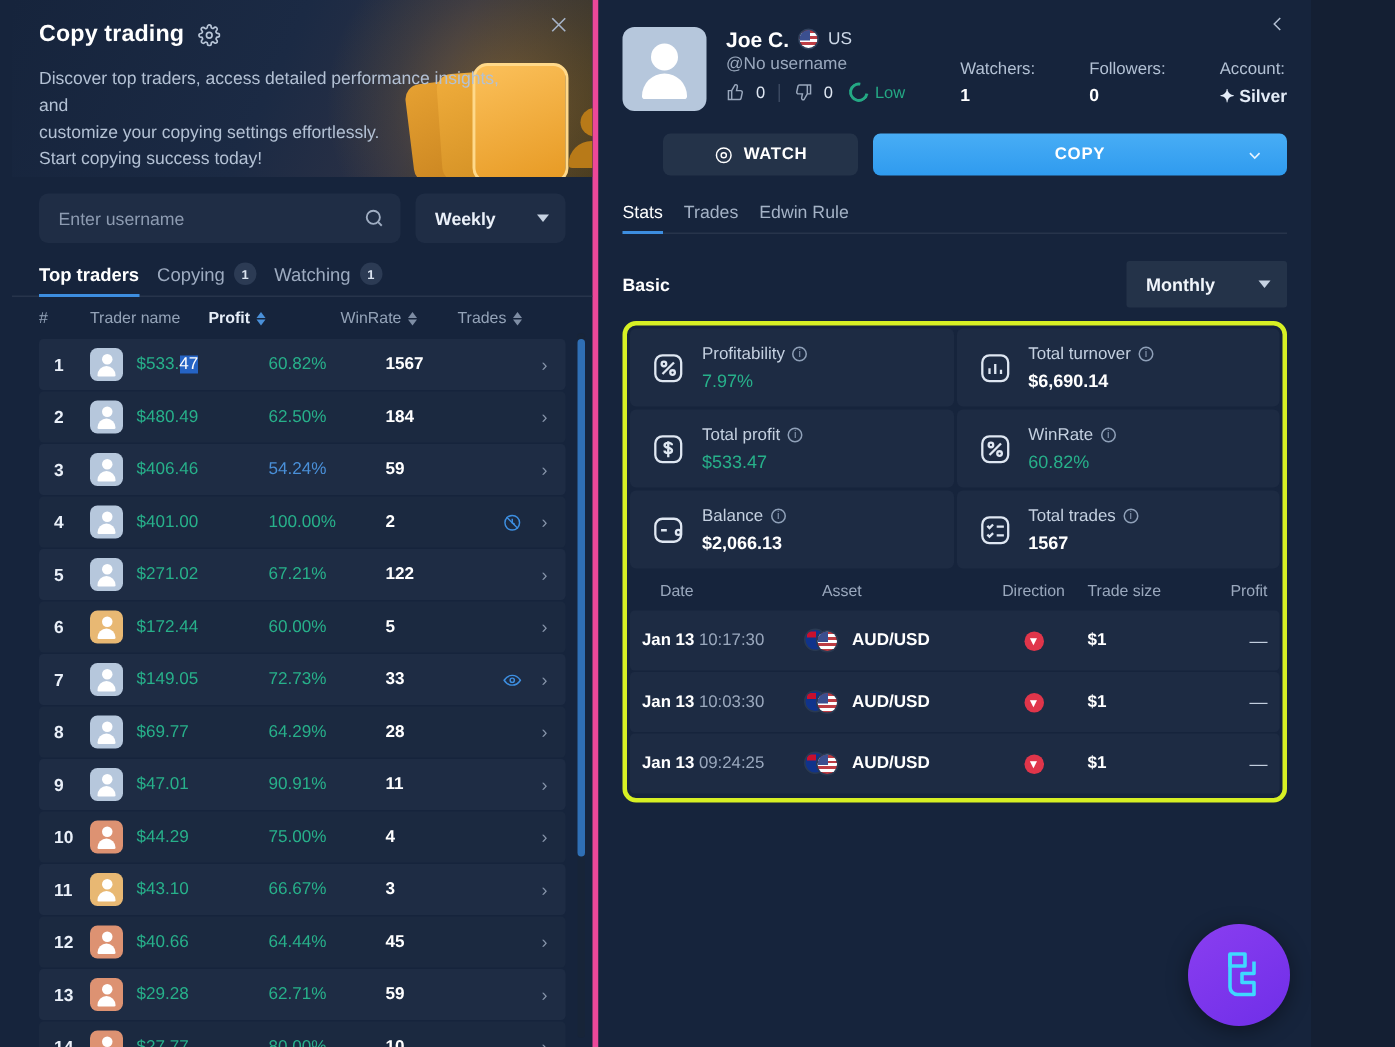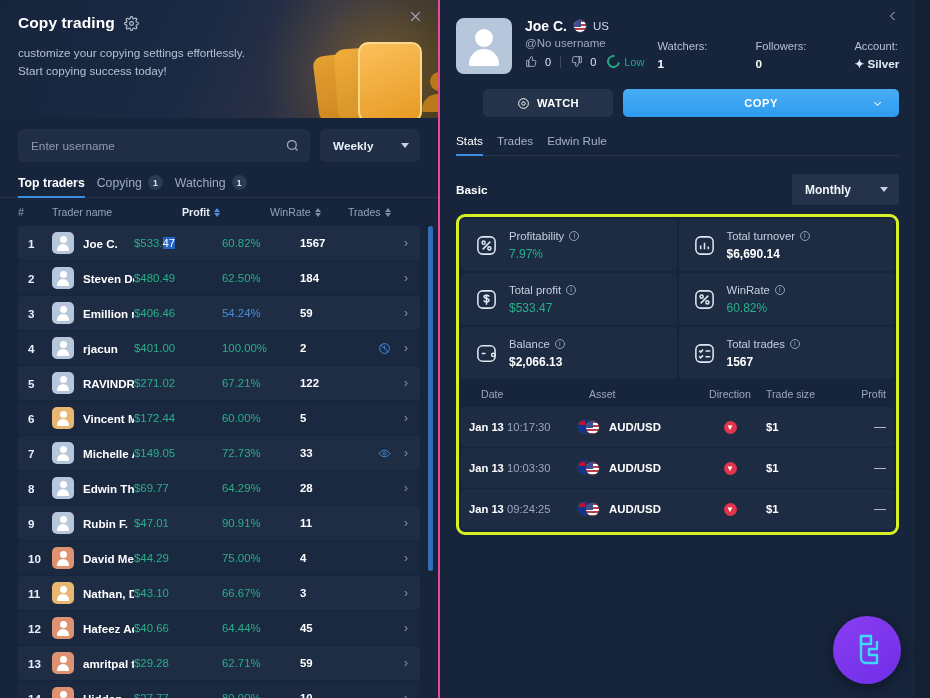--- a/index.html
+++ b/index.html
@@ -7,25 +7,26 @@
     width: 930px; height: 698px;
     background: #141f33;
     font-family: "Liberation Sans", sans-serif;
     overflow: hidden;
     color: #e8eef7;
   }
   .app { position: relative; width: 930px; height: 698px; display: flex; }
 
   
   .left {
-    width: 440px; height: 698px;
+    width: 399px; height: 698px;
     background: #16243c;
     position: relative;
     overflow: hidden;
-    border-right: 2px solid #ec4899;
+    border-right: 4px solid #ec4899;
+    padding-left: 8px;
   }
   .banner {
     position: relative;
     height: 118px;
     background: linear-gradient(115deg, #16243c 0%, #1b2a44 45%, #2c3145 70%, #3a3320 100%);
     overflow: hidden;
   }
   .banner-glow {
     position: absolute; right: -10px; top: -30px;
     width: 200px; height: 180px;
@@ -153,21 +154,21 @@
   .flag .canton { position: absolute; left: 0; top: 0; width: 7px; height: 7px; background: #3b4f8f; }
   .p-cc { font-size: 11.5px; color: #cdd8e7; }
   .p-user { font-size: 11.5px; color: #9aa8bd; margin-top: 3px; }
   .p-react { display: flex; align-items: center; gap: 7px; margin-top: 6px; }
   .p-react .ic { width: 13px; height: 13px; color: #9aa8bd; }
   .p-react .n { font-size: 11px; color: #dfe7f2; }
   .p-react .divider { width: 1px; height: 12px; background: #3a4860; margin: 0 2px; }
   .risk { display: flex; align-items: center; gap: 4px; margin-left: 4px; }
   .risk-ring { width: 13px; height: 13px; border-radius: 50%; border: 2.5px solid #24a884; border-right-color: transparent; transform: rotate(-35deg); }
   .risk-txt { font-size: 11px; color: #24a884; }
-  .p-stats { display: flex; gap: 48px; padding-top: 22px; }
+  .p-stats { display: flex; gap: 36px; padding-top: 22px; }
   .p-stat .lbl { font-size: 11.2px; color: #b3c1d4; }
   .p-stat .val { font-size: 11.7px; font-weight: bold; color: #ffffff; margin-top: 5px; }
   .p-stat .val.silver { color: #e4ecf7; }
 
   .actions { display: flex; gap: 10px; margin-top: 15px; padding-left: 27px; }
   .btn-watch {
     width: 130px; height: 28px; background: #243349; border-radius: 5px;
     display: flex; align-items: center; justify-content: center; gap: 7px;
     font-size: 11.2px; font-weight: bold; color: #ffffff; cursor: pointer; letter-spacing: .4px;
   }
@@ -263,20 +264,21 @@
       </div>
       <div class="banner-inner">
         <div class="title-row">
           <h1>Copy trading</h1>
           <svg class="gear" viewBox="0 0 24 24" fill="none" stroke="currentColor" stroke-width="1.8">
             <circle cx="12" cy="12" r="3"></circle>
             <path d="M19.4 15a1.6 1.6 0 0 0 .3 1.8l.1.1a2 2 0 1 1-2.8 2.8l-.1-.1a1.6 1.6 0 0 0-1.8-.3 1.6 1.6 0 0 0-1 1.5v.2a2 2 0 1 1-4 0v-.1a1.6 1.6 0 0 0-1-1.5 1.6 1.6 0 0 0-1.8.3l-.1.1a2 2 0 1 1-2.8-2.8l.1-.1a1.6 1.6 0 0 0 .3-1.8 1.6 1.6 0 0 0-1.5-1H3a2 2 0 1 1 0-4h.1a1.6 1.6 0 0 0 1.5-1 1.6 1.6 0 0 0-.3-1.8l-.1-.1a2 2 0 1 1 2.8-2.8l.1.1a1.6 1.6 0 0 0 1.8.3H9a1.6 1.6 0 0 0 1-1.5V3a2 2 0 1 1 4 0v.1a1.6 1.6 0 0 0 1 1.5 1.6 1.6 0 0 0 1.8-.3l.1-.1a2 2 0 1 1 2.8 2.8l-.1.1a1.6 1.6 0 0 0-.3 1.8V9a1.6 1.6 0 0 0 1.5 1h.2a2 2 0 1 1 0 4h-.1a1.6 1.6 0 0 0-1.5 1z"></path>
           </svg>
         </div>
         <div class="blurb">
+          <div>Discover top traders, access detailed performance insights, and</div>
           <div>customize your copying settings effortlessly.</div>
           <div>Start copying success today!</div>
         </div>
       </div>
     </div>
 
     <div class="close-x">
       <svg width="13" height="13" viewBox="0 0 24 24" fill="none" stroke="currentColor" stroke-width="2">
           <path d="M4 4 L20 20 M20 4 L4 20"></path>
         </svg>

